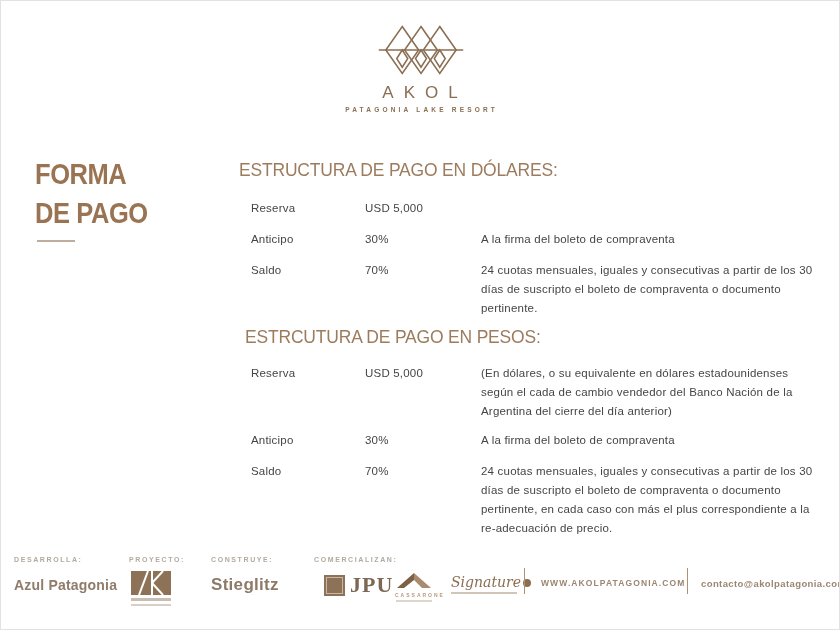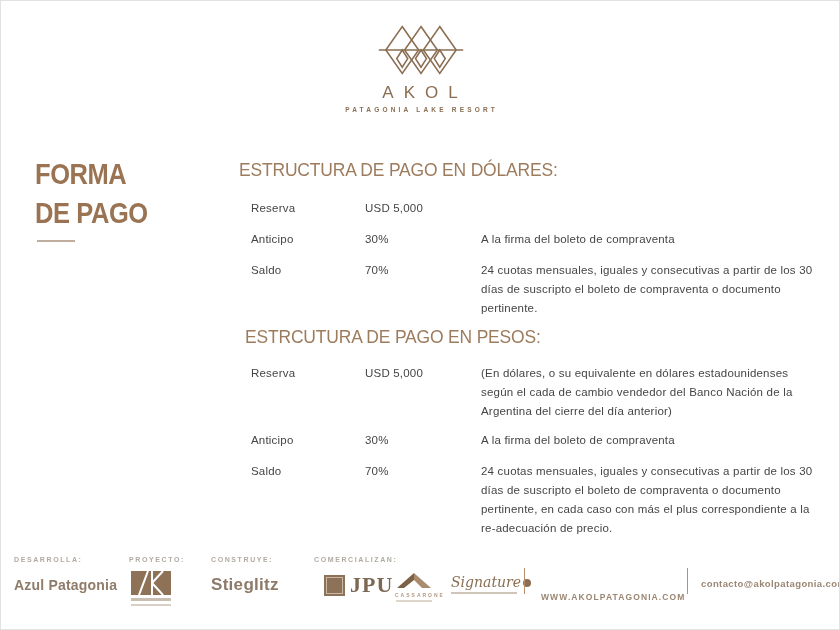--- a/index.html
+++ b/index.html
@@ -155,17 +155,17 @@
 <div class="abs cassarone-text" style="left:394px;top:591px;">CASSARONE</div>
 <div class="abs micro-bar" style="left:395px;top:599px;width:36px;height:2px;background:#ded6cb;"></div>
 
 <div class="abs" style="left:450px;top:572px;text-align:center;">
   <span class="signature-text">Signature</span><span class="sig-circle"></span>
 </div>
 <div class="abs micro-bar" style="left:450px;top:591px;width:66px;height:2px;background:#cfc5b8;"></div>
 
 <div class="abs v-divider" style="left:523px;top:567px;"></div>
 
-<div class="abs site-text" style="left:540px;top:577px;width:140px;text-align:center;margin-top:14px;">WWW.AKOLPATAGONIA.COM</div>
+<div class="abs site-text" style="left:540px;top:577px;width:140px;text-align:center;">WWW.AKOLPATAGONIA.COM</div>
 
 <div class="abs v-divider" style="left:686px;top:567px;"></div>
 
 <div class="abs mail-text" style="left:700px;top:577px;width:134px;text-align:center;">contacto@akolpatagonia.com</div>
 
 </body></html>

